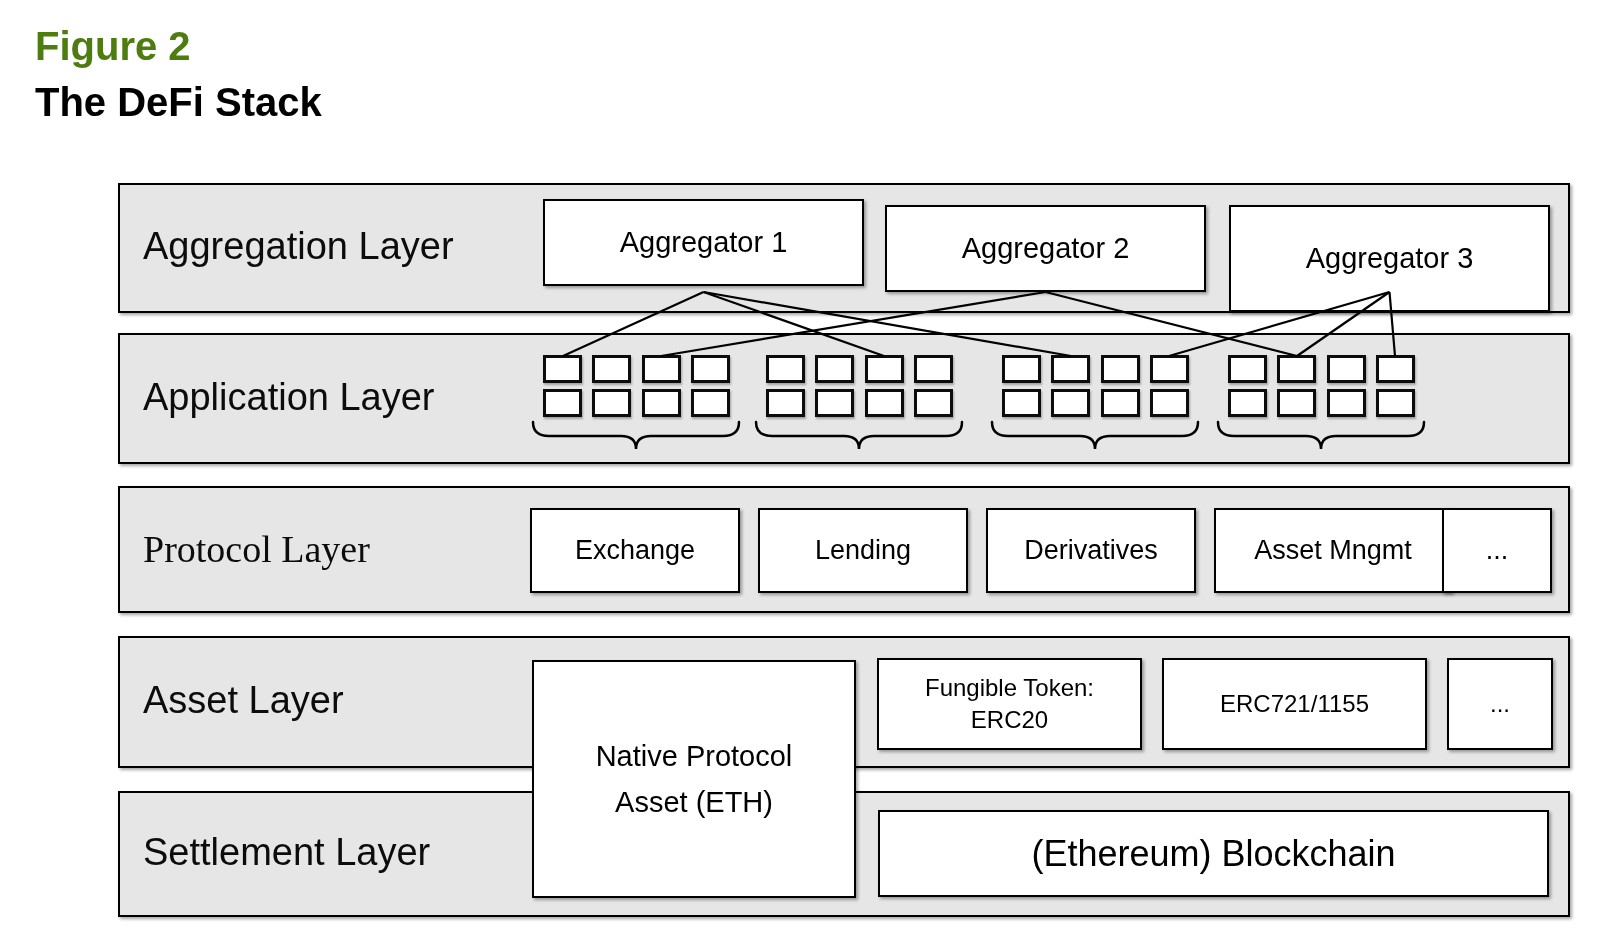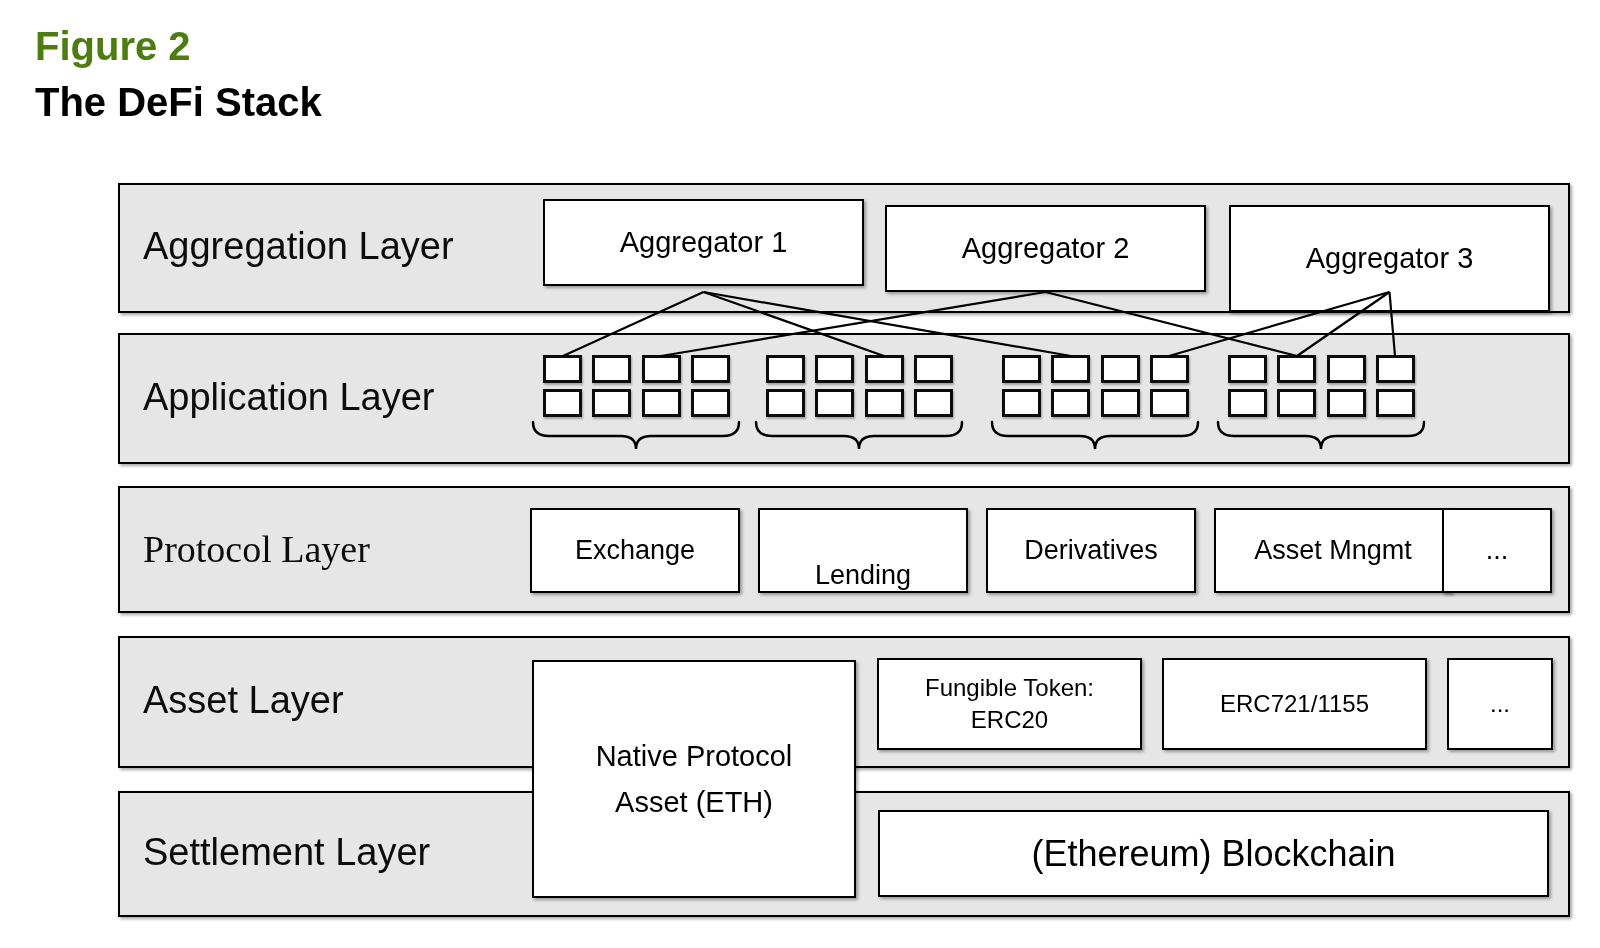--- a/index.html
+++ b/index.html
@@ -76,21 +76,21 @@
       <div class="sbox" style="left: 1277px; top: 355px; width: 39px; height: 28px;"></div>
       <div class="sbox" style="left: 1327px; top: 355px; width: 39px; height: 28px;"></div>
       <div class="sbox" style="left: 1376px; top: 355px; width: 39px; height: 28px;"></div>
       <div class="sbox" style="left: 1228px; top: 389px; width: 39px; height: 28px;"></div>
       <div class="sbox" style="left: 1277px; top: 389px; width: 39px; height: 28px;"></div>
       <div class="sbox" style="left: 1327px; top: 389px; width: 39px; height: 28px;"></div>
       <div class="sbox" style="left: 1376px; top: 389px; width: 39px; height: 28px;"></div>
       <div class="wbox" style="left: 530px; top: 508px; width: 210px; height: 85px;">
         <span class="proto-label">Exchange</span>
       </div>
-      <div class="wbox" style="left: 758px; top: 508px; width: 210px; height: 85px; justify-content: flex-end;">
+      <div class="wbox" style="left: 758px; top: 508px; width: 210px; height: 85px;">
         <span class="proto-label">Lending</span>
       </div>
       <div class="wbox" style="left: 986px; top: 508px; width: 210px; height: 85px;">
         <span class="proto-label">Derivatives</span>
       </div>
       <div class="wbox" style="left: 1214px; top: 508px; width: 238px; height: 85px;">
         <span class="proto-label">Asset Mngmt</span>
       </div>
       <div class="wbox" style="left: 1442px; top: 508px; width: 110px; height: 85px;">
         <span class="proto-label">...</span>

